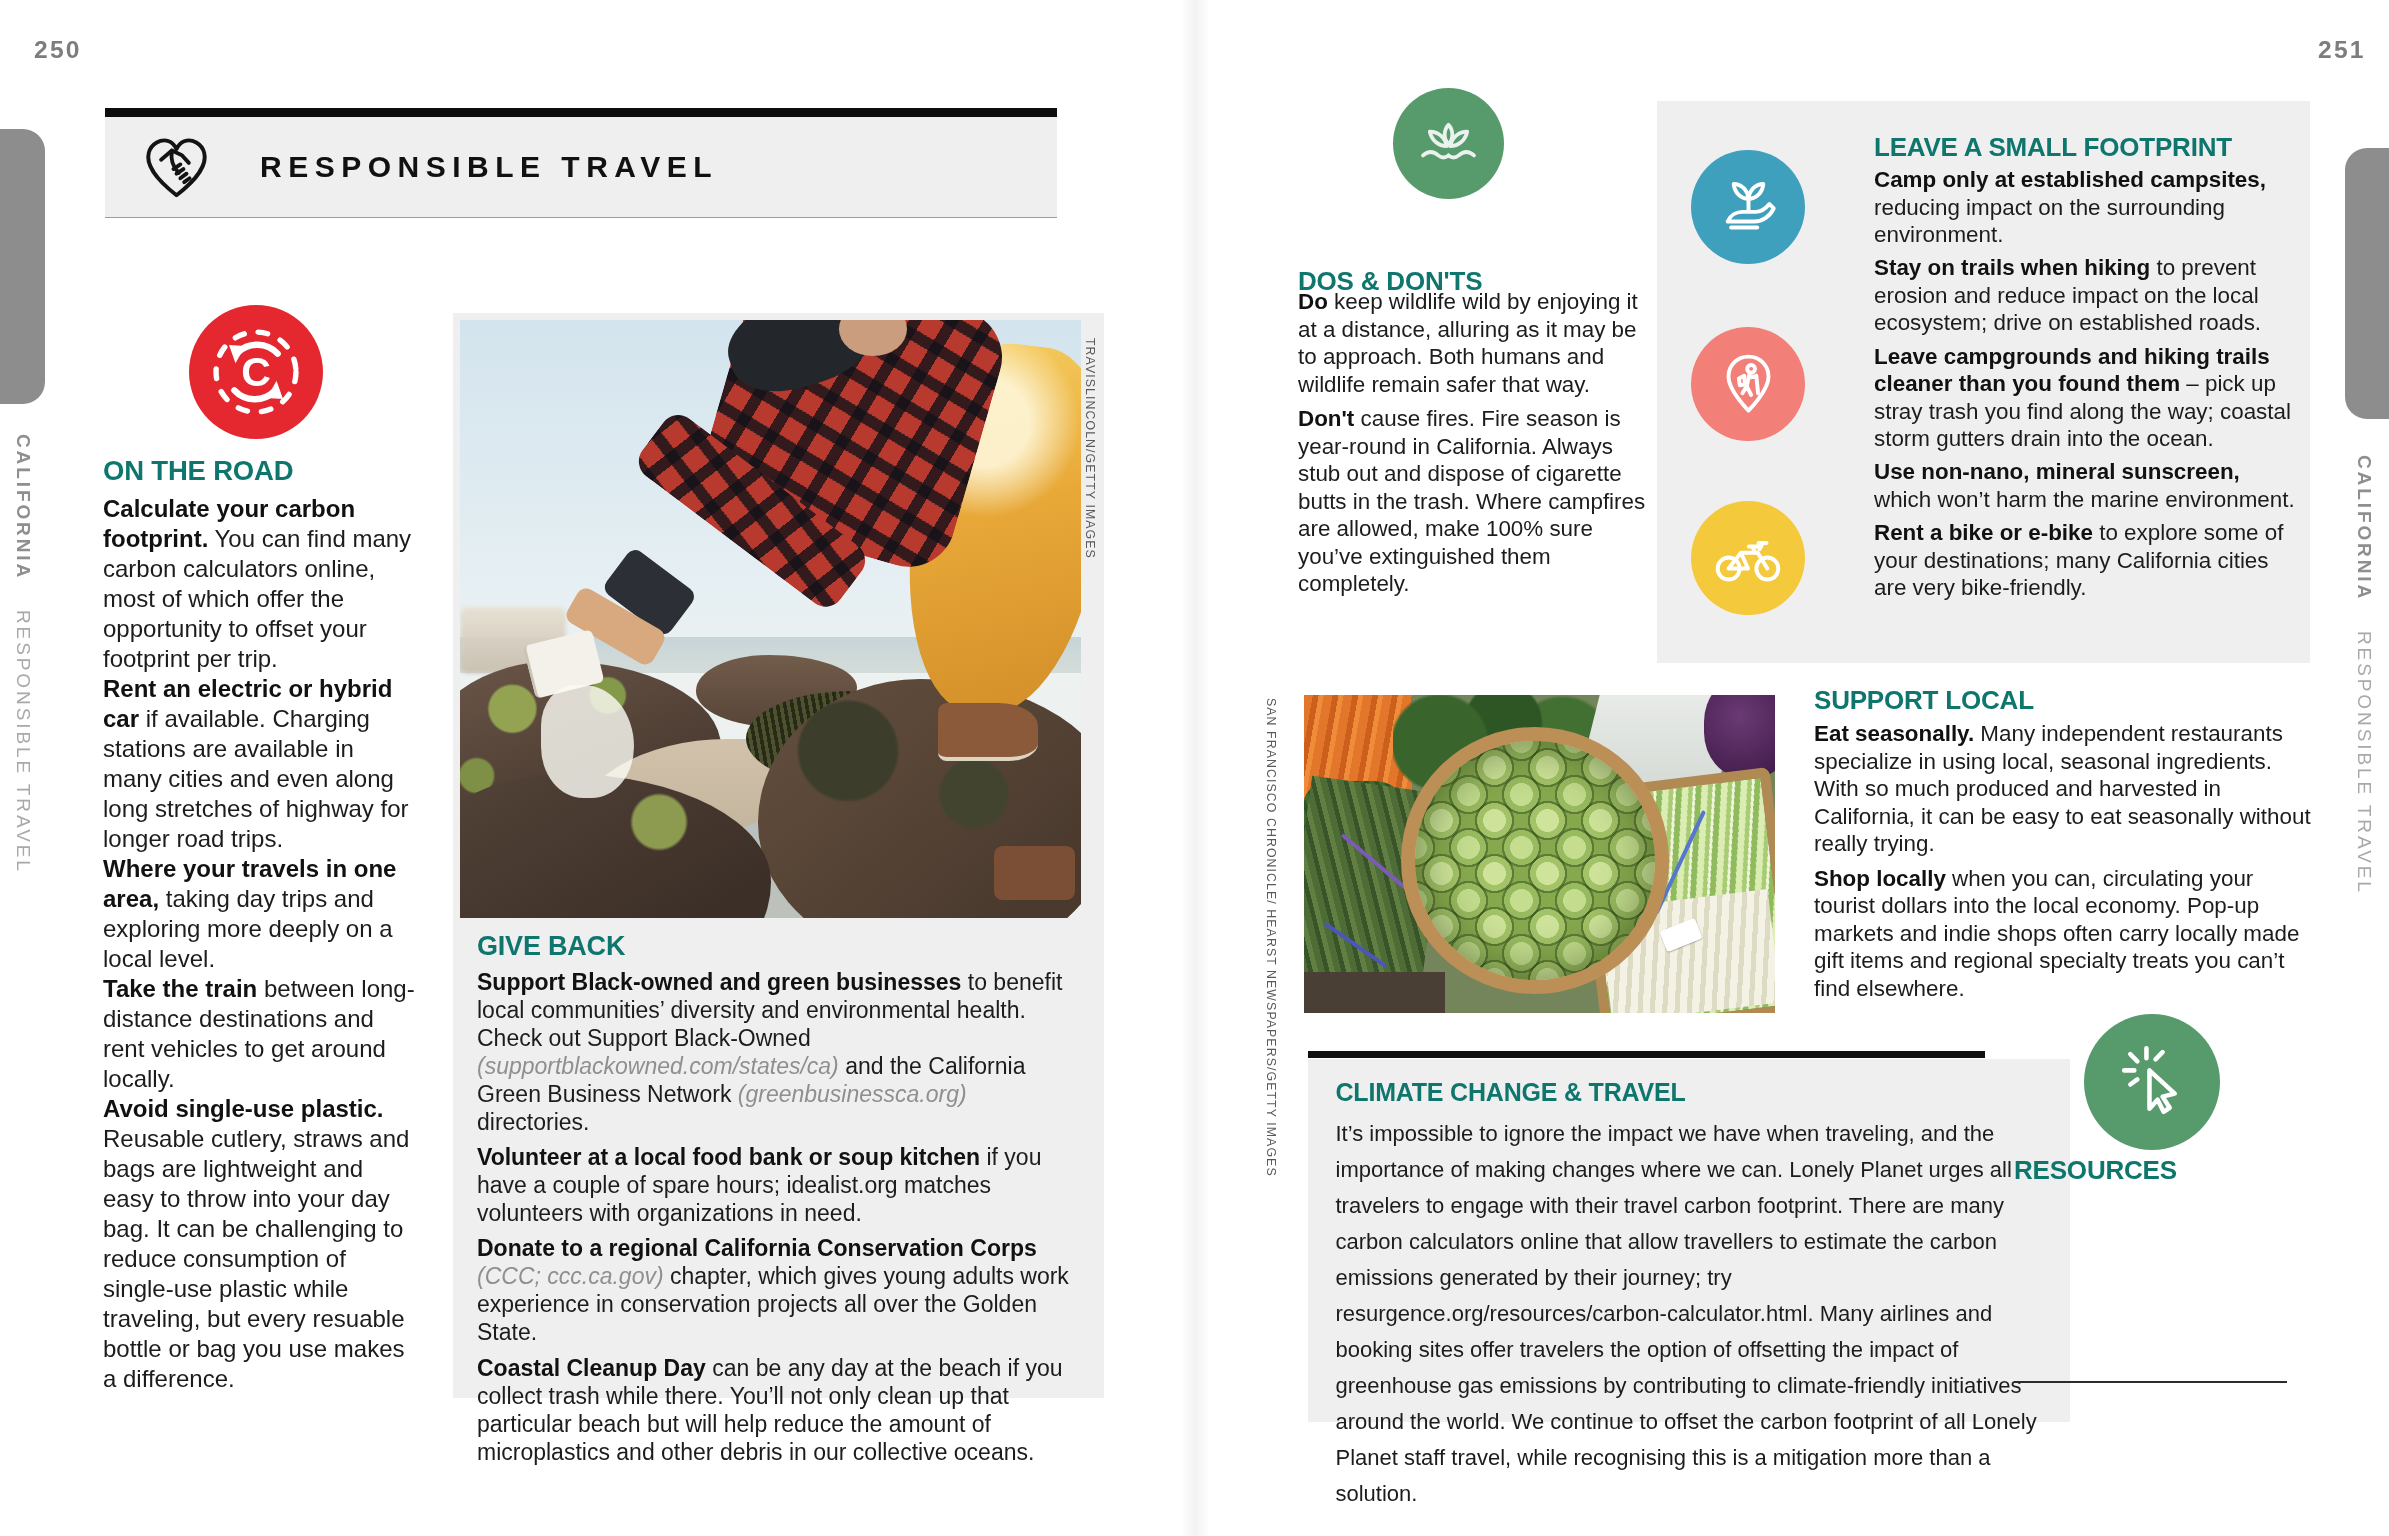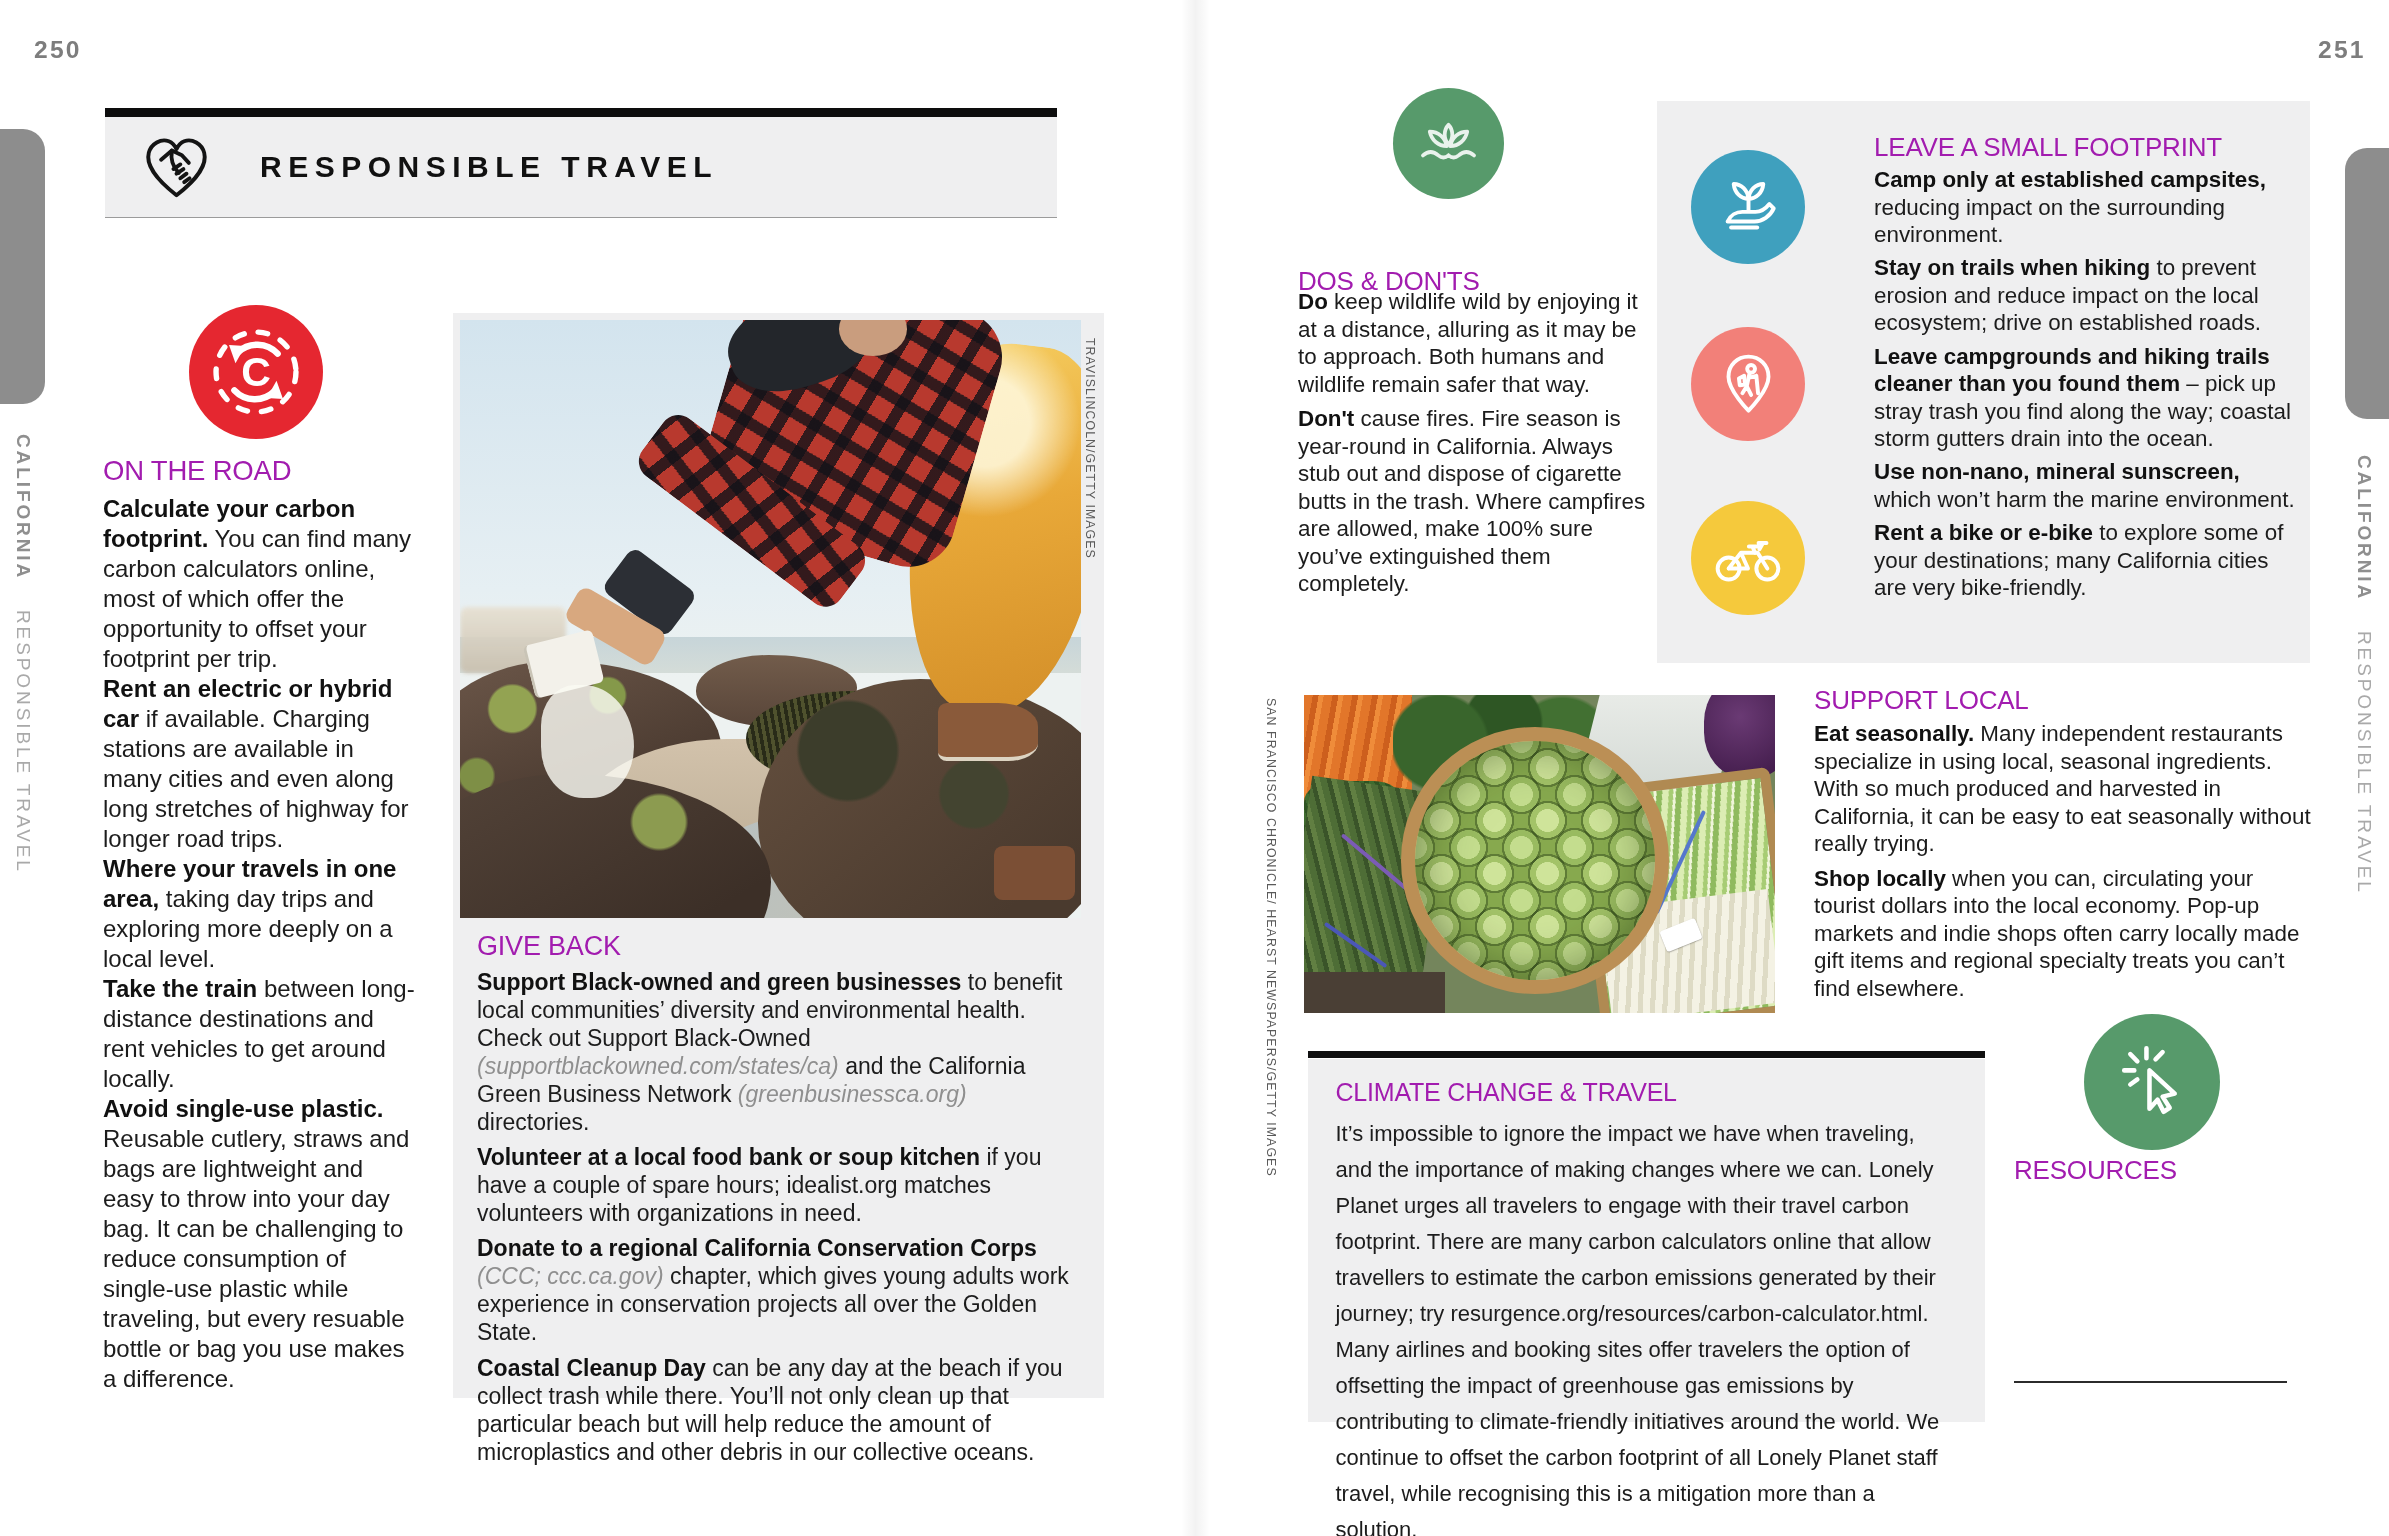--- a/index.html
+++ b/index.html
@@ -19,21 +19,21 @@
           background:linear-gradient(90deg,rgba(0,0,0,0),rgba(0,0,0,.05) 50%,rgba(0,0,0,0));}
 
   .graybox{background:#efeff0;}
   .circle{border-radius:50%;display:flex;align-items:center;justify-content:center;}
   .c-red{background:#e52730;}
   .c-green{background:#579a6b;}
   .c-blue{background:#3fa0be;}
   .c-pink{background:#f28079;}
   .c-yellow{background:#f5c93c;}
 
-  .sec-head{font-weight:normal;color:#a21caf;font-size:26px;letter-spacing:-0.2px;}
+  .sec-head{font-weight:bold;color:#0f766e;font-size:26px;letter-spacing:-0.2px;}
   .rich p{margin:0 0 7.2px 0;}
   .rich p:last-child{margin-bottom:0;}
   .rb{font-weight:bold;color:#111;}
   .ri{font-style:italic;color:#8f8f8f;}
 
   
   .banner{left:105px;top:108px;width:952px;height:110px;background:#efeff0;
           border-top:9.4px solid #0d0d0d;border-bottom:1.4px solid #9b9b9b;
           display:flex;align-items:center;padding-left:33px;box-sizing:border-box;gap:45px;}
   .banner-title{font-size:30px;font-weight:bold;letter-spacing:6.5px;color:#111;}
@@ -62,21 +62,21 @@
   .fp-yellow{left:1691px;top:501px;width:114px;height:114px;}
   .fp-head{left:1874px;top:132px;}
   .fp-body{left:1874px;top:166px;width:421px;font-size:22.4px;line-height:27.5px;}
   .fp-body p{margin:0 0 5.8px 0;}
 
   .photo2{left:1304px;top:695px;width:471px;height:318px;}
   .sl-head{left:1814px;top:685px;}
   .sl-body{left:1814px;top:720px;width:500px;font-size:22.4px;line-height:27.5px;}
 
   .climate-bar{left:1308px;top:1051px;width:677px;height:7.2px;background:#101010;}
-  .climate-box{left:1308px;top:1059px;width:677px;height:363px;box-sizing:border-box;padding:19px 27.5px;}
+  .climate-box{left:1308px;top:1059px;width:762px;height:363px;box-sizing:border-box;padding:19px 27.5px;}
   .cl-head{font-size:25px;margin-bottom:8.7px;}
   .cl-body{font-size:22px;line-height:36px;}
 
   .green2{left:2084px;top:1014px;width:136px;height:136px;}
   .res-head{left:2014px;top:1155px;}
   .res-list{left:2014px;top:1194px;font-size:22.4px;line-height:32px;color:#7c7c7c;}
   .res-rule{left:2014px;top:1381px;width:273px;height:2.2px;background:#2b2b2b;}
 
   
   .p1-sky{inset:0;background:linear-gradient(180deg,#d3e4ee 0%,#e6eff3 45%,#edf2f1 60%);}

